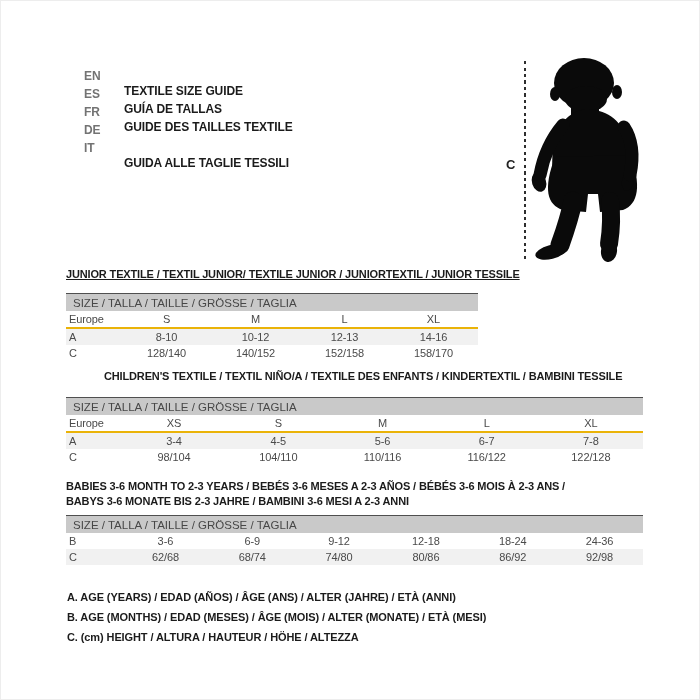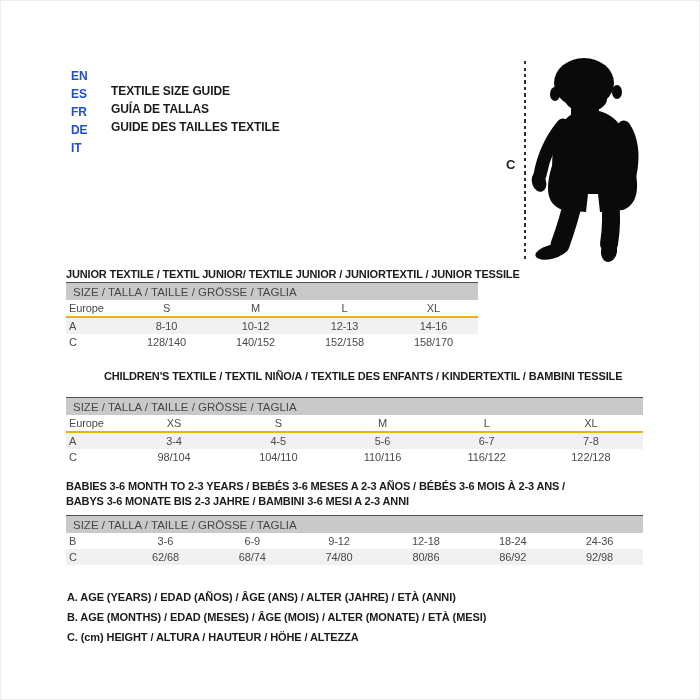--- a/index.html
+++ b/index.html
@@ -5,41 +5,41 @@
   html,body{margin:0;padding:0;background:#fff;}
   .page{
     position:relative;width:700px;height:700px;background:#ffffff;
     font-family:"Liberation Sans",sans-serif;color:#1b1b1b;
     border:1px solid #ededed;box-sizing:border-box;overflow:hidden;
   }
 
   
   .lang-list{position:absolute;left:70px;top:66px;}
   .lang-row{display:flex;height:18px;align-items:center;}
-  .lang-code{width:40px;font-weight:bold;font-size:12px;letter-spacing:-0.1px;color:#1d4ed8;}
+  .lang-code{width:40px;font-weight:bold;font-size:12px;letter-spacing:-0.1px;color:#737373;margin-left:13px;}
   .lang-label{font-weight:bold;font-size:12px;letter-spacing:-0.1px;color:#1b1b1b;margin-top:29px;}
 
   
   .c-label{position:absolute;left:505px;top:156px;font-size:13px;font-weight:600;color:#222;}
   .dash-line{
     position:absolute;left:523px;top:60px;width:2px;height:199px;
     background:repeating-linear-gradient(to bottom,#2e2e2e 0 3px,transparent 3px 6.5px);
   }
   .baby-svg{position:absolute;left:528px;top:50px;}
 
   
   .size-section{position:absolute;left:65px;}
   .s0{top:266px;width:412px;}
   .s1{top:368px;width:577px;}
   .s2{top:478px;width:577px;}
   .section-title{
     margin:0;font-size:11px;font-weight:bold;color:#1b1b1b;
     letter-spacing:-0.15px;line-height:15px;
   }
-  .s0 .section-title{white-space:nowrap;}
+  .s0 .section-title{margin-bottom:11px;white-space:nowrap;text-decoration:underline;}
   .s1 .section-title{margin-bottom:13px;white-space:nowrap;margin-left:38px;}
   .s2 .section-title{margin-bottom:6px;width:522px;}
 
   table.size-table{border-collapse:collapse;width:100%;table-layout:fixed;}
   th.bar{
     background:#c9c9c9;border-top:1px solid #4f4f4f;height:17px;
     font-weight:normal;font-size:11.5px;color:#474747;text-align:left;
     padding:0 0 0 7px;
   }
   .size-table td{
@@ -72,20 +72,21 @@
       </div>
       <div class="lang-row">
         <span class="lang-code">FR</span>
         <span class="lang-label">GUIDE DES TAILLES TEXTILE</span>
       </div>
       <div class="lang-row">
         <span class="lang-code">DE</span>
       </div>
       <div class="lang-row">
         <span class="lang-code">IT</span>
+        <span class="lang-label">GUIDA ALLE TAGLIE TESSILI</span>
       </div>
     </div>
 
   <span class="c-label">C</span>
   <div class="dash-line"></div>
 
   <svg class="baby-svg" width="135" height="215" viewBox="0 0 135 215" aria-hidden="true">
     <g fill="#0a0a0a" stroke="none">
       <ellipse cx="55" cy="32" rx="30" ry="25"></ellipse>
       <ellipse cx="57" cy="48" rx="21" ry="13"></ellipse>

